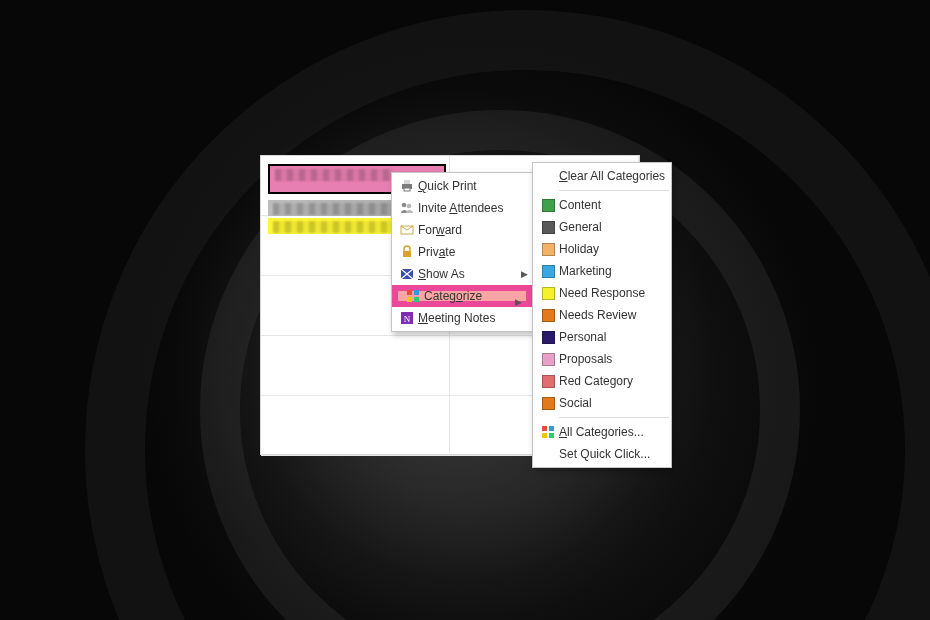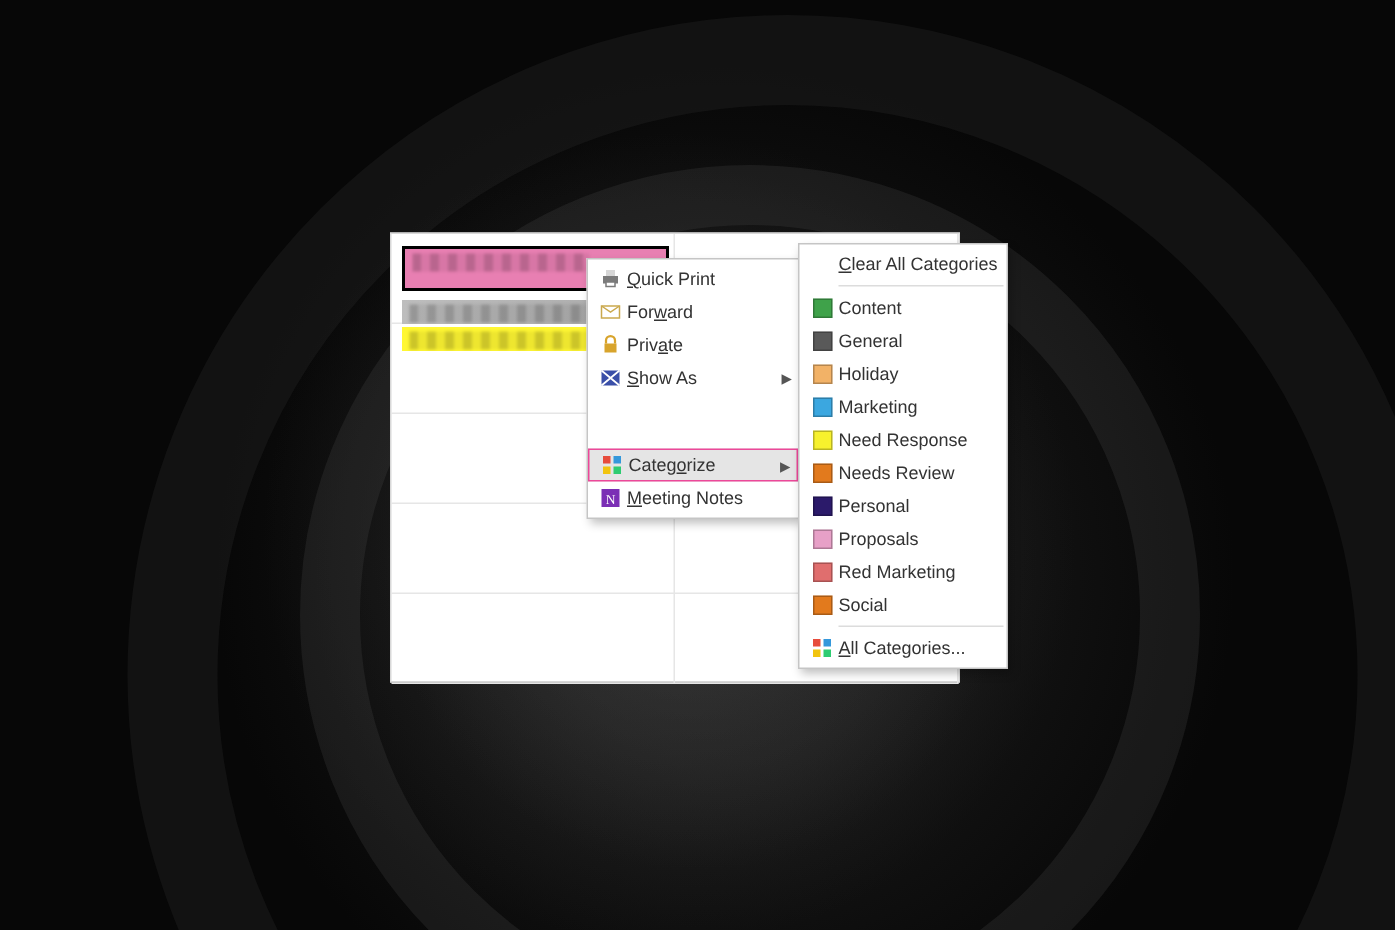--- a/index.html
+++ b/index.html
@@ -82,21 +82,21 @@
 
     .mi {
       display:flex;
       align-items:center;
       height:22px;
       padding:0 16px 0 4px;
       position:relative;
       cursor:default;
       color:#333;
     }
-    .mi.highlight { background:#e5e5e5; border:1px solid #ec4899; height:22px;margin-top:36px; }
+    .mi.highlight { background:#fca5a5; border:6px solid #ec4899; height:22px; }
     .mi .ico { width:22px; height:18px; display:flex; align-items:center; justify-content:center; flex-shrink:0; }
     .mi .lbl { flex:1; white-space:nowrap; }
     .mi .lbl .ul { text-decoration: underline; text-decoration-thickness:1px; }
     .mi .arw { position:absolute; right:4px; top:6px; font-size:9px; color:#555; }
     .sep { height:1px; background:#dcdcdc; margin:3px 2px 3px 26px; }
 
     .swatch { width:13px; height:13px; border:1px solid rgba(0,0,0,0.25); }
 
     
     .ico svg { width:16px; height:16px; }
@@ -138,20 +138,31 @@
             <rect x="3" y="6" width="10" height="5" fill="#7b7b7b"></rect>
             <rect x="5" y="2" width="6" height="4" fill="#d7d7d7"></rect>
             <rect x="5" y="10" width="6" height="3" fill="#fff" stroke="#7b7b7b"></rect>
           </svg>
       </span>
       <span class="lbl"><span class="ul">Q</span><span>uick Print</span></span>
     </div>
     <div class="mi">
       <span class="ico">
         <svg viewBox="0 0 16 16">
+            <circle cx="5" cy="5" r="2.3" fill="#8a8a8a"></circle>
+            <circle cx="10" cy="6" r="2.3" fill="#b8b8b8"></circle>
+            <path d="M2 13c0-2 2-3 3.5-3s3.5 1 3.5 3" fill="#8a8a8a"></path>
+            <path d="M7 13c0-2 2-3 3.5-3s3.5 1 3.5 3" fill="#b8b8b8"></path>
+          </svg>
+      </span>
+      <span class="lbl"><span>Invite </span><span class="ul">A</span><span>ttendees</span></span>
+    </div>
+    <div class="mi">
+      <span class="ico">
+        <svg viewBox="0 0 16 16">
             <rect x="2" y="4" width="12" height="8" fill="#fff" stroke="#caa94e"></rect>
             <path d="M2 4l6 4 6-4" fill="none" stroke="#caa94e"></path>
           </svg>
       </span>
       <span class="lbl"><span>For</span><span class="ul">w</span><span>ard</span></span>
     </div>
     <div class="mi">
       <span class="ico">
         <svg viewBox="0 0 16 16">
             <rect x="4" y="7" width="8" height="6" fill="#d8a42c"></rect>
@@ -245,36 +256,40 @@
         <div class="mi">
           <span class="ico">
             <span class="swatch" style="background: rgb(231, 160, 199);"></span>
           </span>
           <span class="lbl">Proposals</span>
         </div>
         <div class="mi">
           <span class="ico">
             <span class="swatch" style="background: rgb(224, 110, 110);"></span>
           </span>
-          <span class="lbl">Red Marketing</span>
+          <span class="lbl">Red Category</span>
         </div>
         <div class="mi">
           <span class="ico">
             <span class="swatch" style="background: rgb(226, 122, 29);"></span>
           </span>
           <span class="lbl">Social</span>
         </div>
       </div>
     <div class="sep"></div>
     <div class="mi">
       <span class="ico">
         <svg viewBox="0 0 16 16">
             <rect x="2" y="2" width="5" height="5" fill="#e74c3c"></rect>
             <rect x="9" y="2" width="5" height="5" fill="#3498db"></rect>
             <rect x="2" y="9" width="5" height="5" fill="#f1c40f"></rect>
             <rect x="9" y="9" width="5" height="5" fill="#2ecc71"></rect>
           </svg>
       </span>
       <span class="lbl"><span class="ul">A</span><span>ll Categories...</span></span>
     </div>
+    <div class="mi">
+      <span class="ico"></span>
+      <span class="lbl">Set Quick Click...</span>
+    </div>
   </div>
 
 </div>
 
 </body></html>

